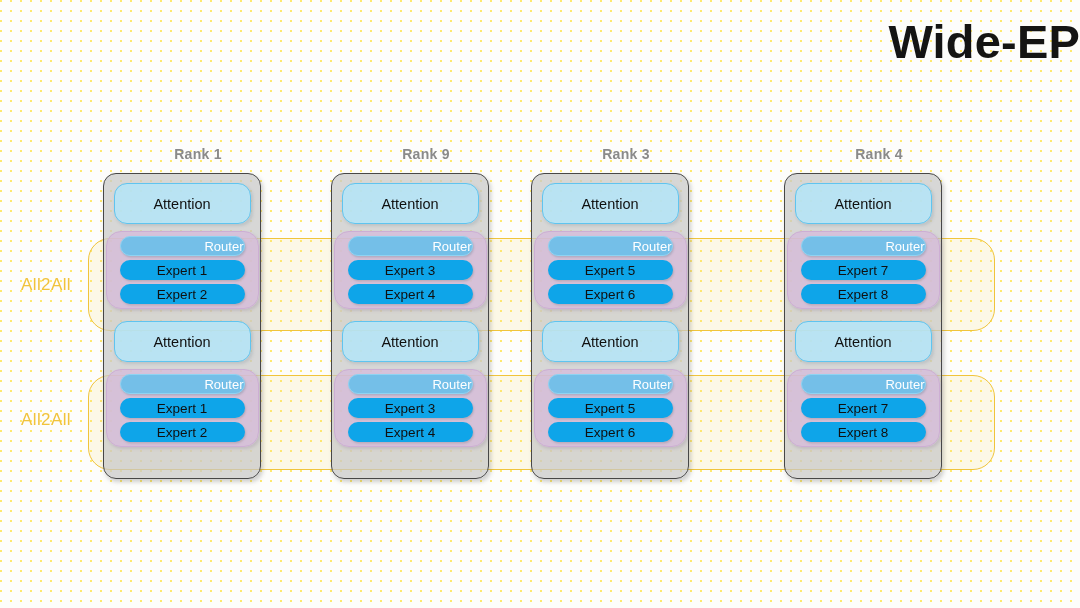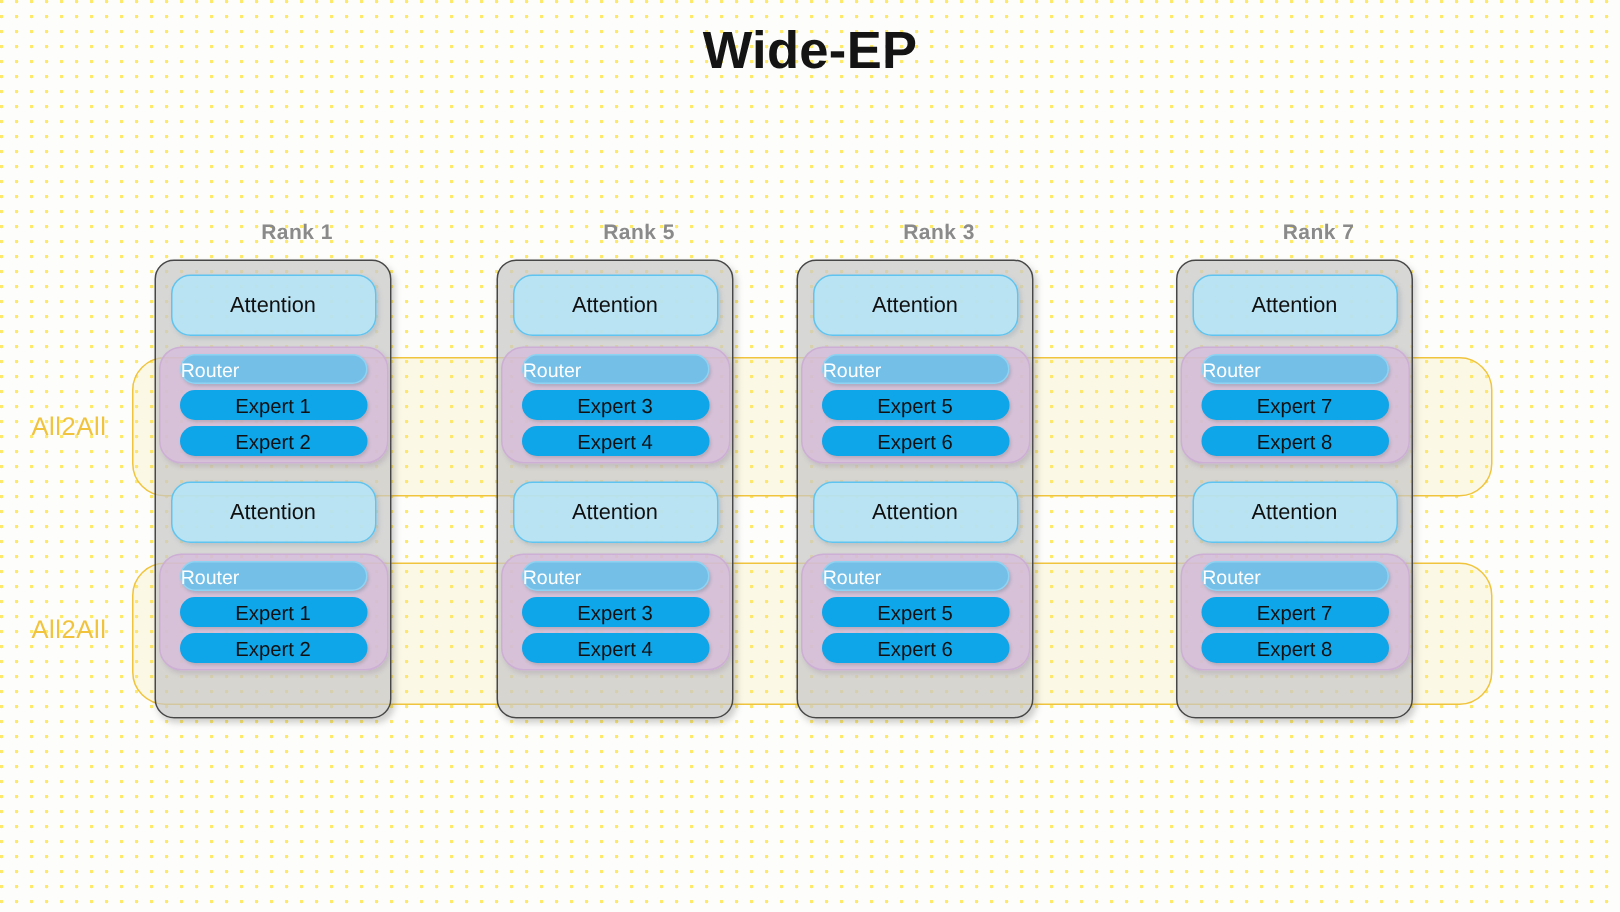--- a/index.html
+++ b/index.html
@@ -18,22 +18,22 @@
     font-family: "Liberation Sans", sans-serif;
     -webkit-font-smoothing: antialiased;
   }
 
   
   #slide-title {
     position: absolute;
     left: 0;
     top: 14px;
     width: 1080px;
-    text-align: center;
-    font-size: 35px;
+    text-align: right;
+    font-size: 47px;
     font-weight: bold;
     color: #141414;
     letter-spacing: 0.2px;
   }
 
   
   .a2a-band {
     position: absolute;
     left: 88px;
     width: 907px;
@@ -128,21 +128,21 @@
     margin: 0 auto;
     width: 125px;
     height: 20px;
     box-sizing: border-box;
     border: 1.6px solid #8fd3f2;
     border-radius: 10px;
     background-color: #74bfe8;
     box-shadow: 1px 1.5px 2px rgba(90, 120, 140, 0.3);
     display: flex;
     align-items: center;
-    justify-content: flex-start;
+    justify-content: flex-end;
     font-size: 13px;
     color: #ffffff;
   }
 
   .expert-pill {
     position: relative;
     margin: 4px auto 0 auto;
     width: 125px;
     height: 20px;
     box-sizing: border-box;
@@ -198,21 +198,21 @@
       </div>
       <div class="expert-pill">
         <span>Expert 2</span>
       </div>
     </div>
 
   </div>
 </div>
 
 <div id="rank-col-1" class="rank-col">
-  <div class="rank-title">Rank 5</div>
+  <div class="rank-title">Rank 9</div>
   <div class="rank-box">
 
     <div class="attention-box">
       <span>Attention</span>
     </div>
     <div class="moe-group">
       <div class="router-box">
         <span>Router</span>
       </div>
       <div class="expert-pill">
@@ -272,21 +272,21 @@
       </div>
       <div class="expert-pill">
         <span>Expert 6</span>
       </div>
     </div>
 
   </div>
 </div>
 
 <div id="rank-col-3" class="rank-col">
-  <div class="rank-title">Rank 7</div>
+  <div class="rank-title">Rank 4</div>
   <div class="rank-box">
 
     <div class="attention-box">
       <span>Attention</span>
     </div>
     <div class="moe-group">
       <div class="router-box">
         <span>Router</span>
       </div>
       <div class="expert-pill">

